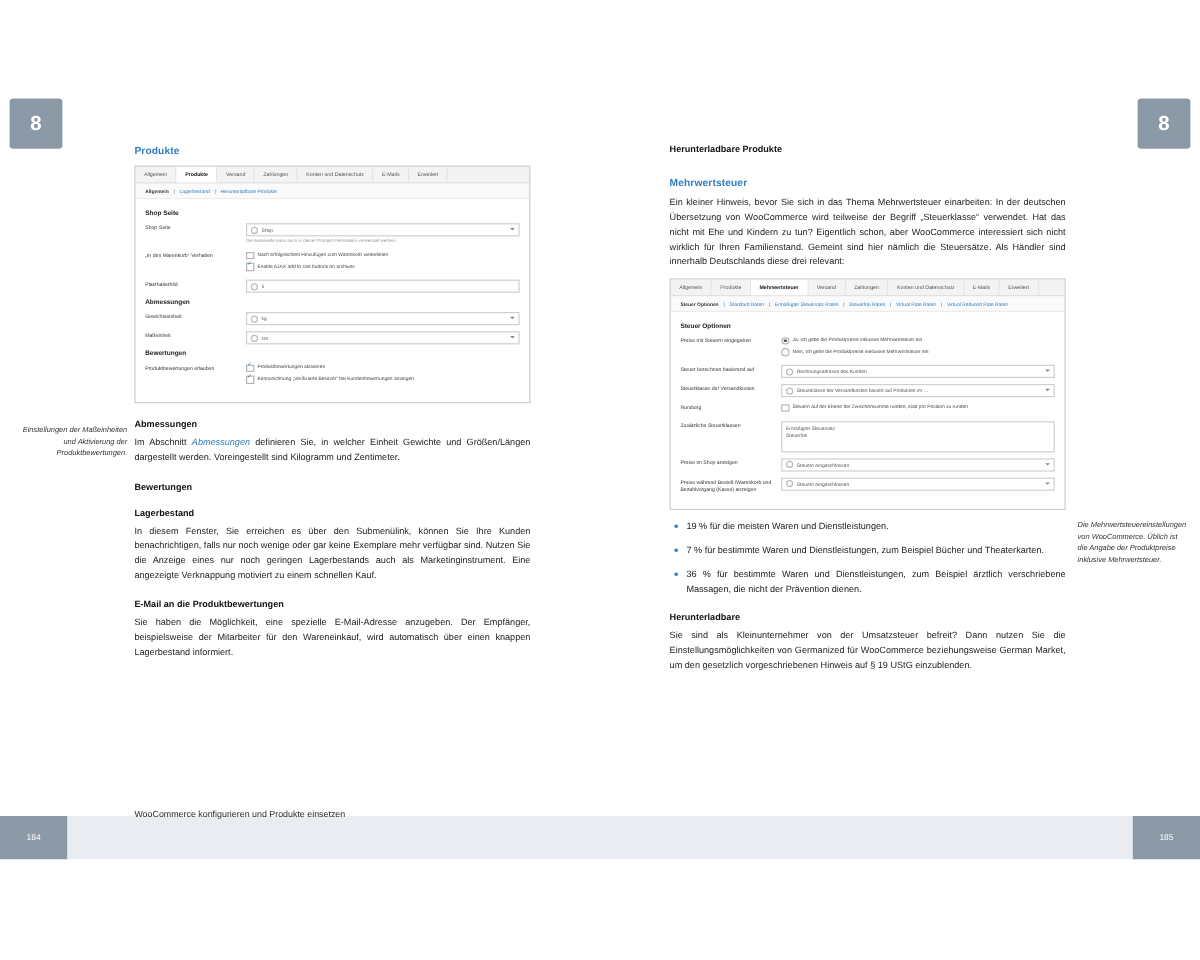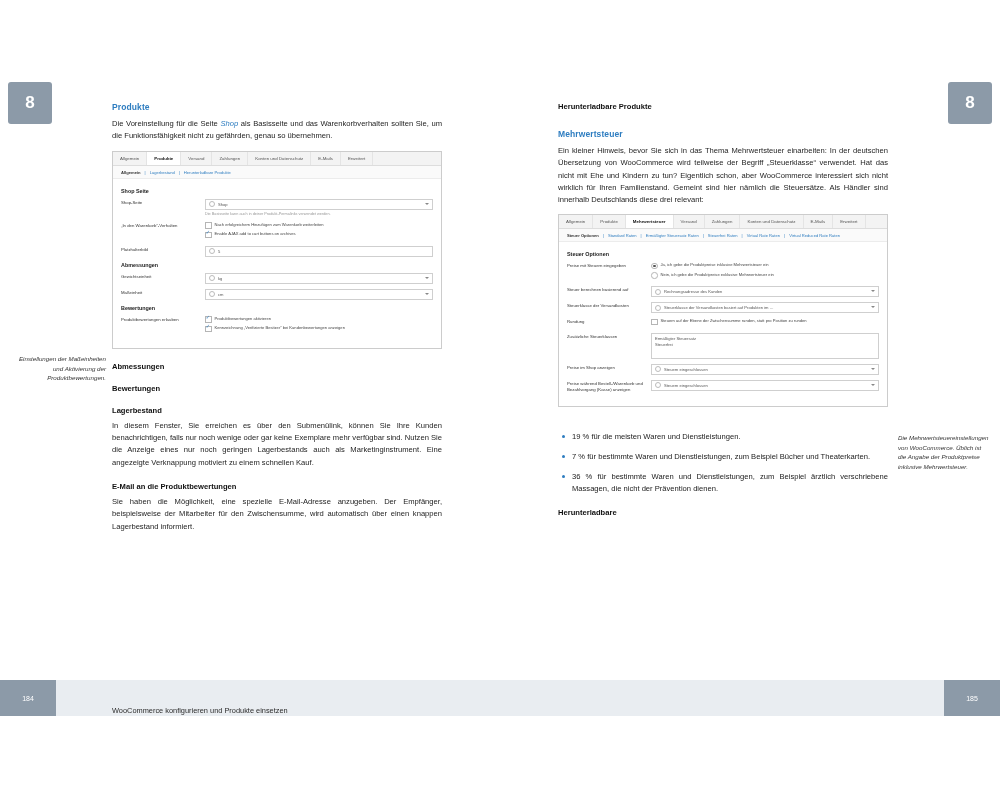--- a/index.html
+++ b/index.html
@@ -33,21 +33,21 @@
     align-items: center;
     justify-content: center;
     border-radius: 3px;
   }
   .chapter-tab.left { left: 8px; top: 82px; }
   .chapter-tab.right { left: 948px; top: 82px; }
 
   
   .page {
     position: absolute;
-    top: 102px;
+    top: 120px;
     width: 330px;
   }
   .page.left { left: 112px; }
   .page.right { left: 558px; }
 
   h2.section {
     color: #2e7dc0;
     font-size: 8.5px;
     font-weight: bold;
     margin: 0 0 6px 0;
@@ -62,21 +62,21 @@
   p.body {
     font-size: 7.6px;
     line-height: 1.62;
     margin: 0 0 4px 0;
     text-align: justify;
     color: #1d1d1d;
   }
   p.body .it { font-style: italic; color: #2e7dc0; }
 
   ul.bullets {
-    margin: 24px 0 0 0;
+    margin: 8px 0 0 0;
     padding-left: 14px;
     list-style: none;
   }
   ul.bullets li {
     font-size: 7.6px;
     line-height: 1.6;
     margin-bottom: 8px;
     position: relative;
     text-align: justify;
   }
@@ -280,44 +280,41 @@
     color: #fff;
     font-size: 7px;
     display: flex;
     align-items: center;
     justify-content: center;
   }
   .folio.left { left: 0; }
   .folio.right { left: 944px; }
   .running-head {
     position: absolute;
-    top: 692px;
+    top: 660px;
     height: 36px;
     display: flex;
     align-items: center;
     font-size: 7.4px;
     color: #2b2b2b;
   }
   .running-head.left { left: 112px; }
   .running-head.right { left: 558px; width: 330px; justify-content: flex-end; }
 </style>
 </head>
 <body>
 
 <div class="spread">
 
   <div class="chapter-tab left">8</div>
   <div class="chapter-tab right">8</div>
 
   <div class="page left">
 
     <h2 class="section">Produkte</h2>
-    <p class="body">
-      Die Voreinstellung für die Seite <span class="it">Shop</span> als Basisseite und das Warenkorbverhalten sollten Sie, um die Funktionsfähigkeit nicht zu gefährden, genau so übernehmen.
-    </p>
 
     <div class="figure">
       <div class="fig-tabs">
         <div class="fig-tab">Allgemein</div>
         <div class="fig-tab active">Produkte</div>
         <div class="fig-tab">Versand</div>
         <div class="fig-tab">Zahlungen</div>
         <div class="fig-tab">Konten und Datenschutz</div>
         <div class="fig-tab">E-Mails</div>
         <div class="fig-tab">Erweitert</div>
@@ -404,28 +401,31 @@
             <div class="fig-check">
               <span class="box checked"></span>
               <span>Kennzeichnung „Verifizierte Besitzer“ bei Kundenbewertungen anzeigen</span>
             </div>
           </div>
         </div>
       </div>
     </div>
 
     <h3 class="sub">Abmessungen</h3>
+    <p class="body">
+      Im Abschnitt <span class="it">Abmessungen</span> definieren Sie, in welcher Einheit Gewichte und Größen/Längen dargestellt werden. Voreingestellt sind Kilogramm und Zentimeter.
+    </p>
 
     <h3 class="sub">Bewertungen</h3>
 
     <h3 class="sub">Lagerbestand</h3>
     <p class="body">In diesem Fenster, Sie erreichen es über den Submenülink, können Sie Ihre Kunden benachrichtigen, falls nur noch wenige oder gar keine Exemplare mehr verfügbar sind. Nutzen Sie die Anzeige eines nur noch geringen Lagerbestands auch als Marketinginstrument. Eine angezeigte Verknappung motiviert zu einem schnellen Kauf.</p>
 
     <h3 class="sub">E-Mail an die Produktbewertungen</h3>
-    <p class="body">Sie haben die Möglichkeit, eine spezielle E-Mail-Adresse anzugeben. Der Empfänger, beispielsweise der Mitarbeiter für den Zwischensumme, wird automatisch über einen knappen Lagerbestand informiert.</p>
+    <p class="body">Sie haben die Möglichkeit, eine spezielle E-Mail-Adresse anzugeben. Der Empfänger, beispielsweise der Mitarbeiter für den Wareneinkauf, wird automatisch über einen knappen Lagerbestand informiert.</p>
   </div>
 
   <div class="margin-note left-note" style="top: 354px;">Einstellungen der Maßeinheiten und Aktivierung der Produktbewertungen.</div>
 
   <div class="page right">
 
     <h3 class="sub" style="margin-top:0">Herunterladbare Produkte</h3>
 
     <h2 class="section" style="margin-top:18px">Mehrwertsteuer</h2>
     <p class="body">Ein kleiner Hinweis, bevor Sie sich in das Thema Mehrwertsteuer einarbeiten: In der deutschen Übersetzung von WooCommerce wird teilweise der Begriff „Steuerklasse“ verwendet. Hat das nicht mit Ehe und Kindern zu tun? Eigentlich schon, aber WooCommerce interessiert sich nicht wirklich für Ihren Familienstand. Gemeint sind hier nämlich die Steuersätze. Als Händler sind innerhalb Deutschlands diese drei relevant:</p>
@@ -535,20 +535,21 @@
       </div>
     </div>
 
     <ul class="bullets">
       <li>19 % für die meisten Waren und Dienstleistungen.</li>
       <li>7 % für bestimmte Waren und Dienstleistungen, zum Beispiel Bücher und Theaterkarten.</li>
       <li>36 % für bestimmte Waren und Dienstleistungen, zum Beispiel ärztlich verschriebene Massagen, die nicht der Prävention dienen.</li>
     </ul>
 
     <h3 class="sub">Herunterladbare</h3>
+    <p class="body">Sie sind als Kleinunternehmer von der Umsatzsteuer befreit? Dann nutzen Sie die Einstellungsmöglichkeiten von Germanized für WooCommerce beziehungsweise German Market, um den gesetzlich vorgeschriebenen Hinweis auf § 19 UStG einzublenden.</p>
   </div>
 
   <div class="margin-note right-note" style="top: 433px;">Die Mehrwertsteuereinstellungen von WooCommerce. Üblich ist die Angabe der Produktpreise inklusive Mehrwertsteuer.</div>
 
   <div class="footer-bar left"></div>
   <div class="footer-bar right"></div>
   <div class="folio left">184</div>
   <div class="folio right">185</div>
   <div class="running-head left">WooCommerce konfigurieren und Produkte einsetzen</div>
 

